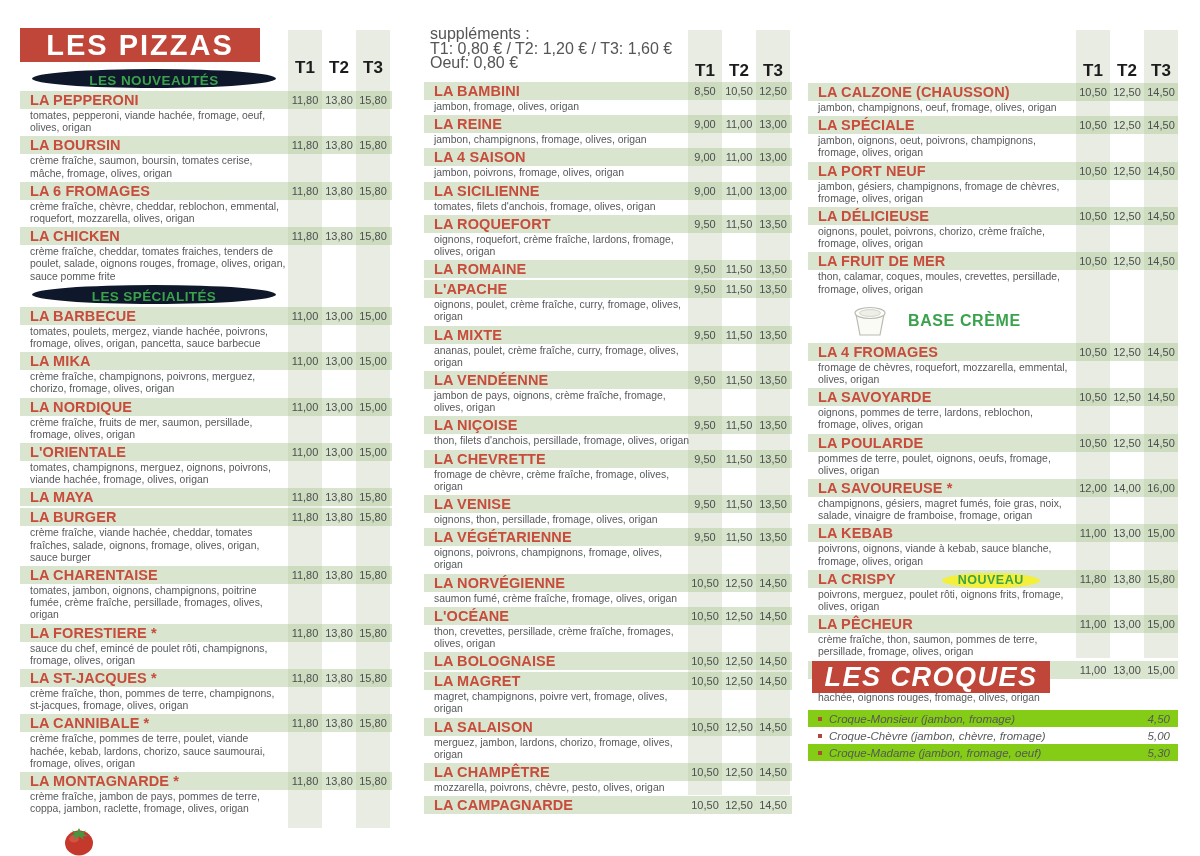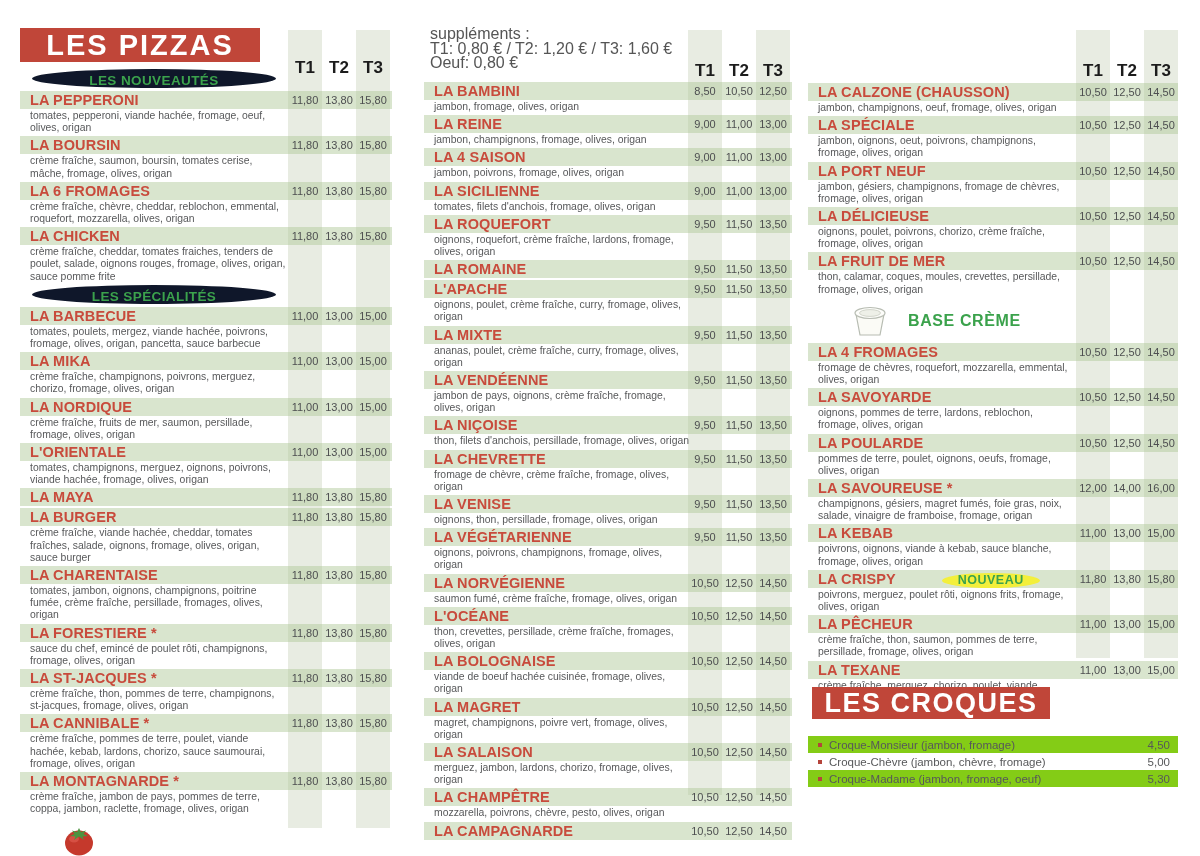--- a/index.html
+++ b/index.html
@@ -52,21 +52,21 @@
   .pizza-name { margin-left:10px; font-weight:bold; font-size:14.5px; color:#c84b3c; line-height:16px; letter-spacing:0.1px; }
   .pizza-prices { position:absolute; top:0; bottom:0; display:flex; align-items:center; }
   #col1 .pizza-prices, #col2 .pizza-prices { right:2px; width:102px; }
   #col3 .pizza-prices { right:0; width:102px; }
   .pizza-prices span { flex:0 0 34px; text-align:center; font-size:11px; color:#4d4e50; }
   .ingredients { margin:1px 10px 2px 10px; max-width:256px; font-size:10.4px; line-height:12.2px; color:#57585a; }
 
   .nouveau-badge { display:inline-block; margin-left:46px; background:#f3ef3b; color:#3ba24c;
     font-weight:bold; font-size:12.5px; line-height:15px; padding:0 16px; border-radius:50%; letter-spacing:0.5px; }
 
-  #croques { position:absolute; top:662px; left:0; right:0; }
+  #croques { position:absolute; top:636px; left:0; right:0;font-style:italic; }
   .croques-title-box { width:238px; height:32px; margin-left:4px; background:#c04639; color:#fff;
     font-weight:bold; font-size:27px; letter-spacing:1.5px; display:flex; align-items:center; justify-content:center; }
   .croques-rows { margin-top:17px; }
   .croque-row { display:flex; align-items:center; height:17px; padding:0 8px 0 10px; font-size:11.5px; color:#57585a; }
   .croque-row.banded { background:#84cc16; }
   .croque-bullet { width:4px; height:4px; background:#b5443b; margin-right:7px; flex:0 0 4px; }
   .croque-label { flex:1; }
   .croque-price { text-align:right; }
 </style>
 </head>
@@ -358,21 +358,20 @@
                 <span>14,50</span>
               </span></div>
             <div class="ingredients">thon, crevettes, persillade, crème fraîche, fromages, olives, origan</div>
           </div>
           <div class="pizza-item">
             <div class="pizza-head"><span class="pizza-name">LA BOLOGNAISE</span><span class="pizza-prices">
                 <span>10,50</span>
                 <span>12,50</span>
                 <span>14,50</span>
               </span></div>
-            <div class="ingredients">viande de boeuf hachée cuisinée, fromage, olives, origan</div>
           </div>
           <div class="pizza-item">
             <div class="pizza-head"><span class="pizza-name">LA MAGRET</span><span class="pizza-prices">
                 <span>10,50</span>
                 <span>12,50</span>
                 <span>14,50</span>
               </span></div>
             <div class="ingredients">magret, champignons, poivre vert, fromage, olives, origan</div>
           </div>
           <div class="pizza-item">

